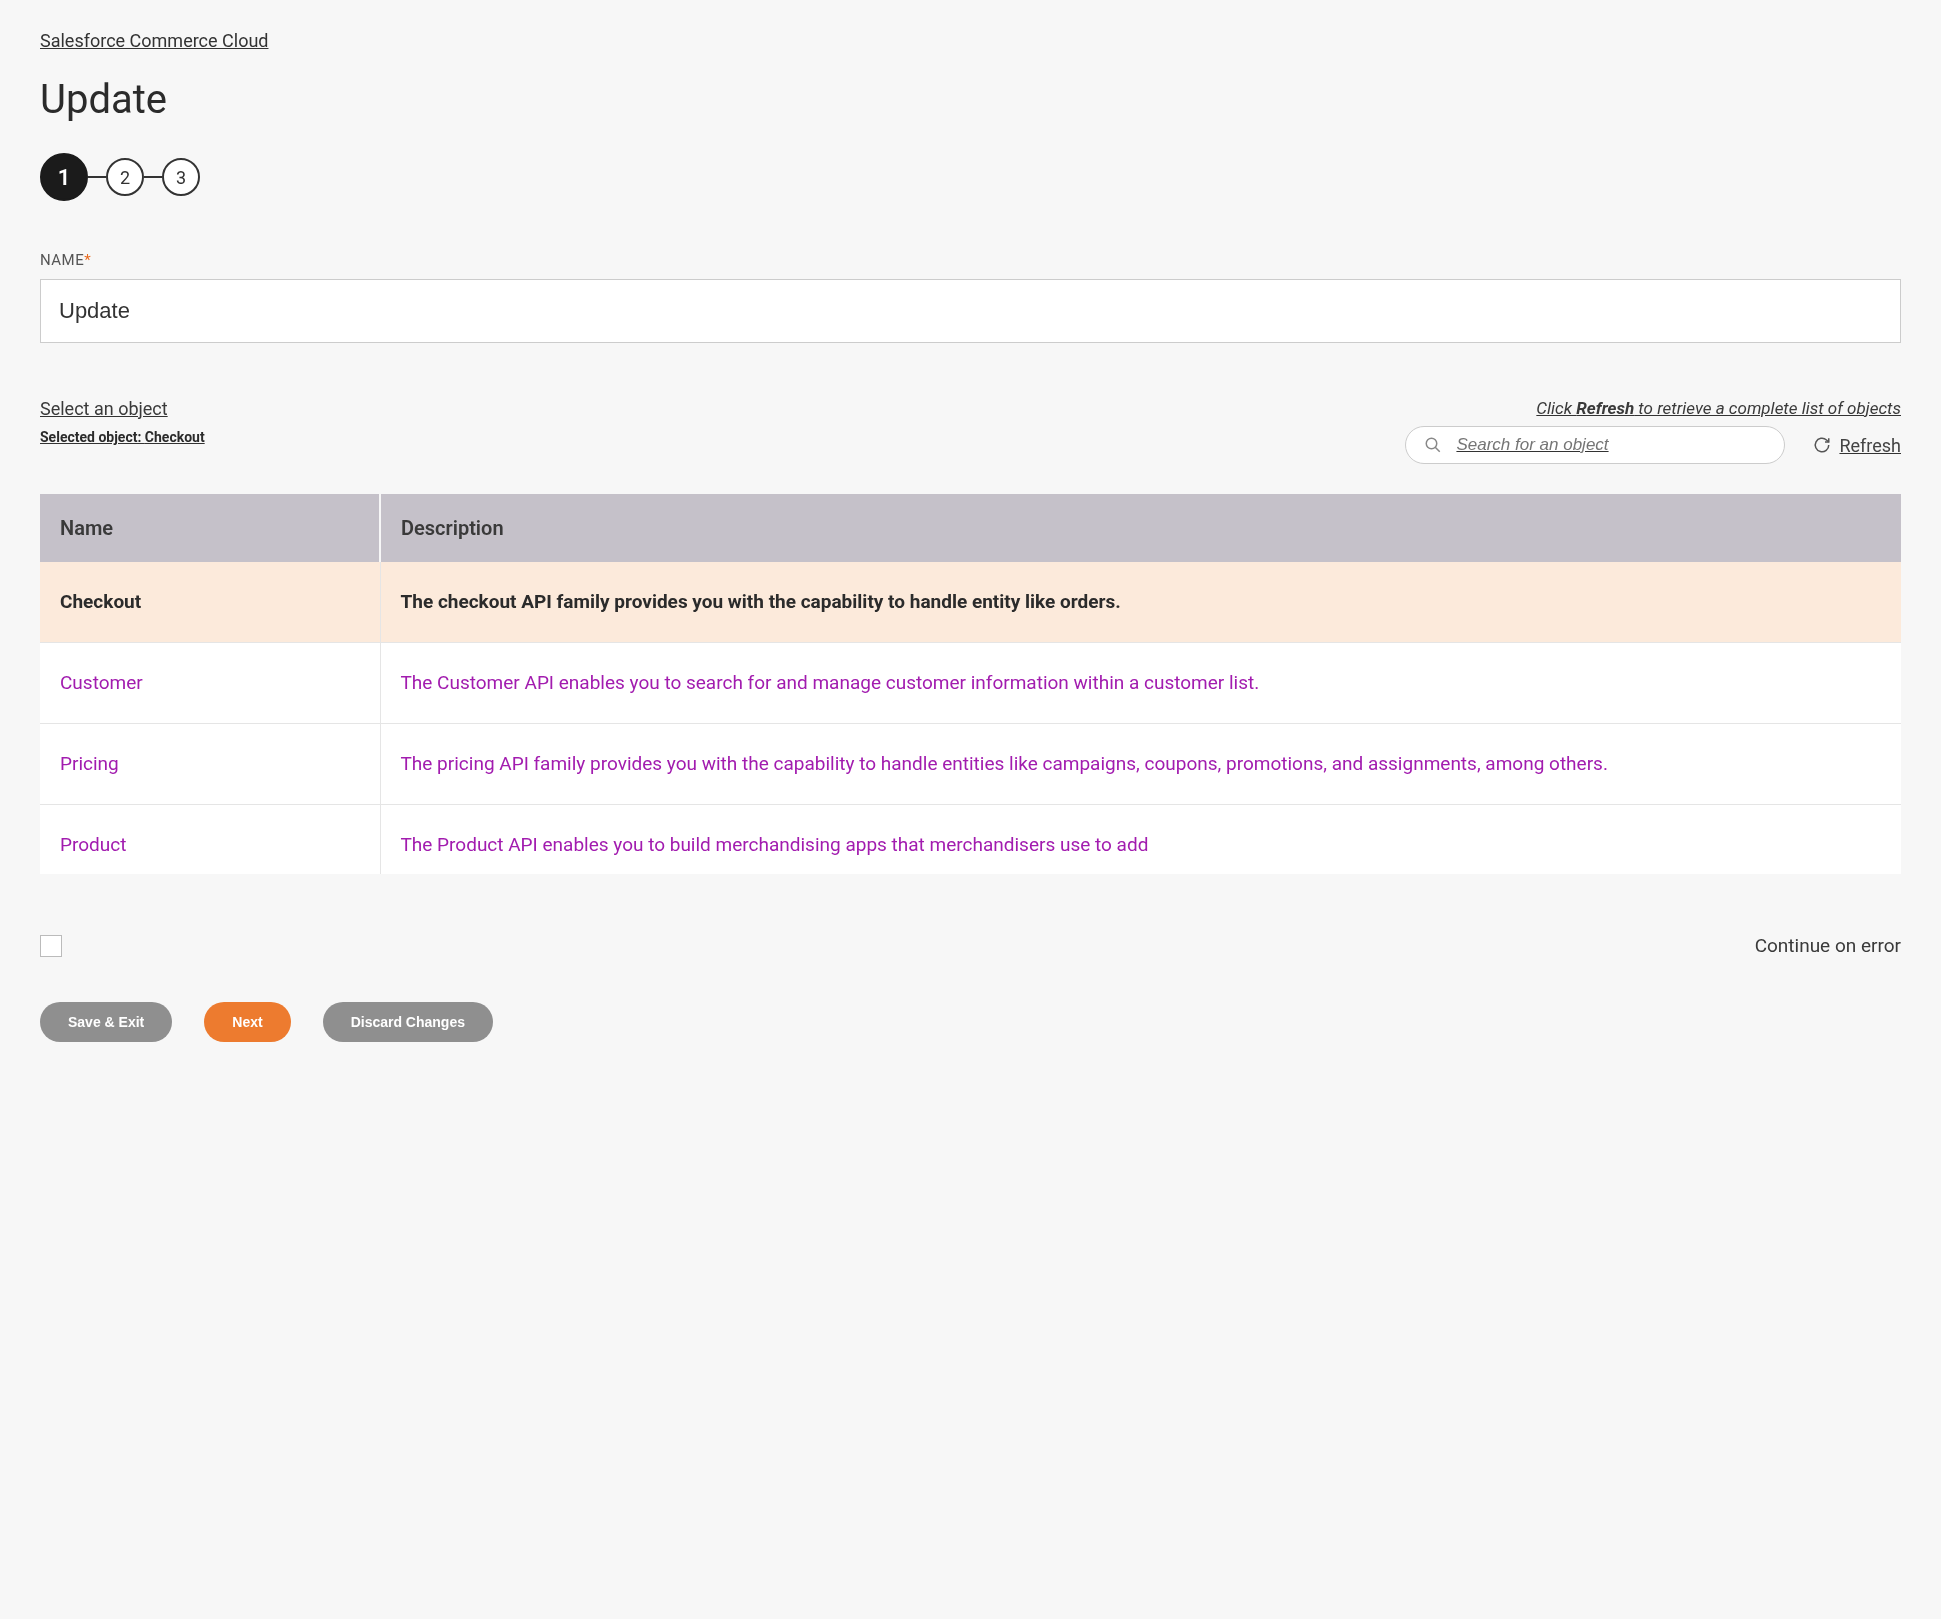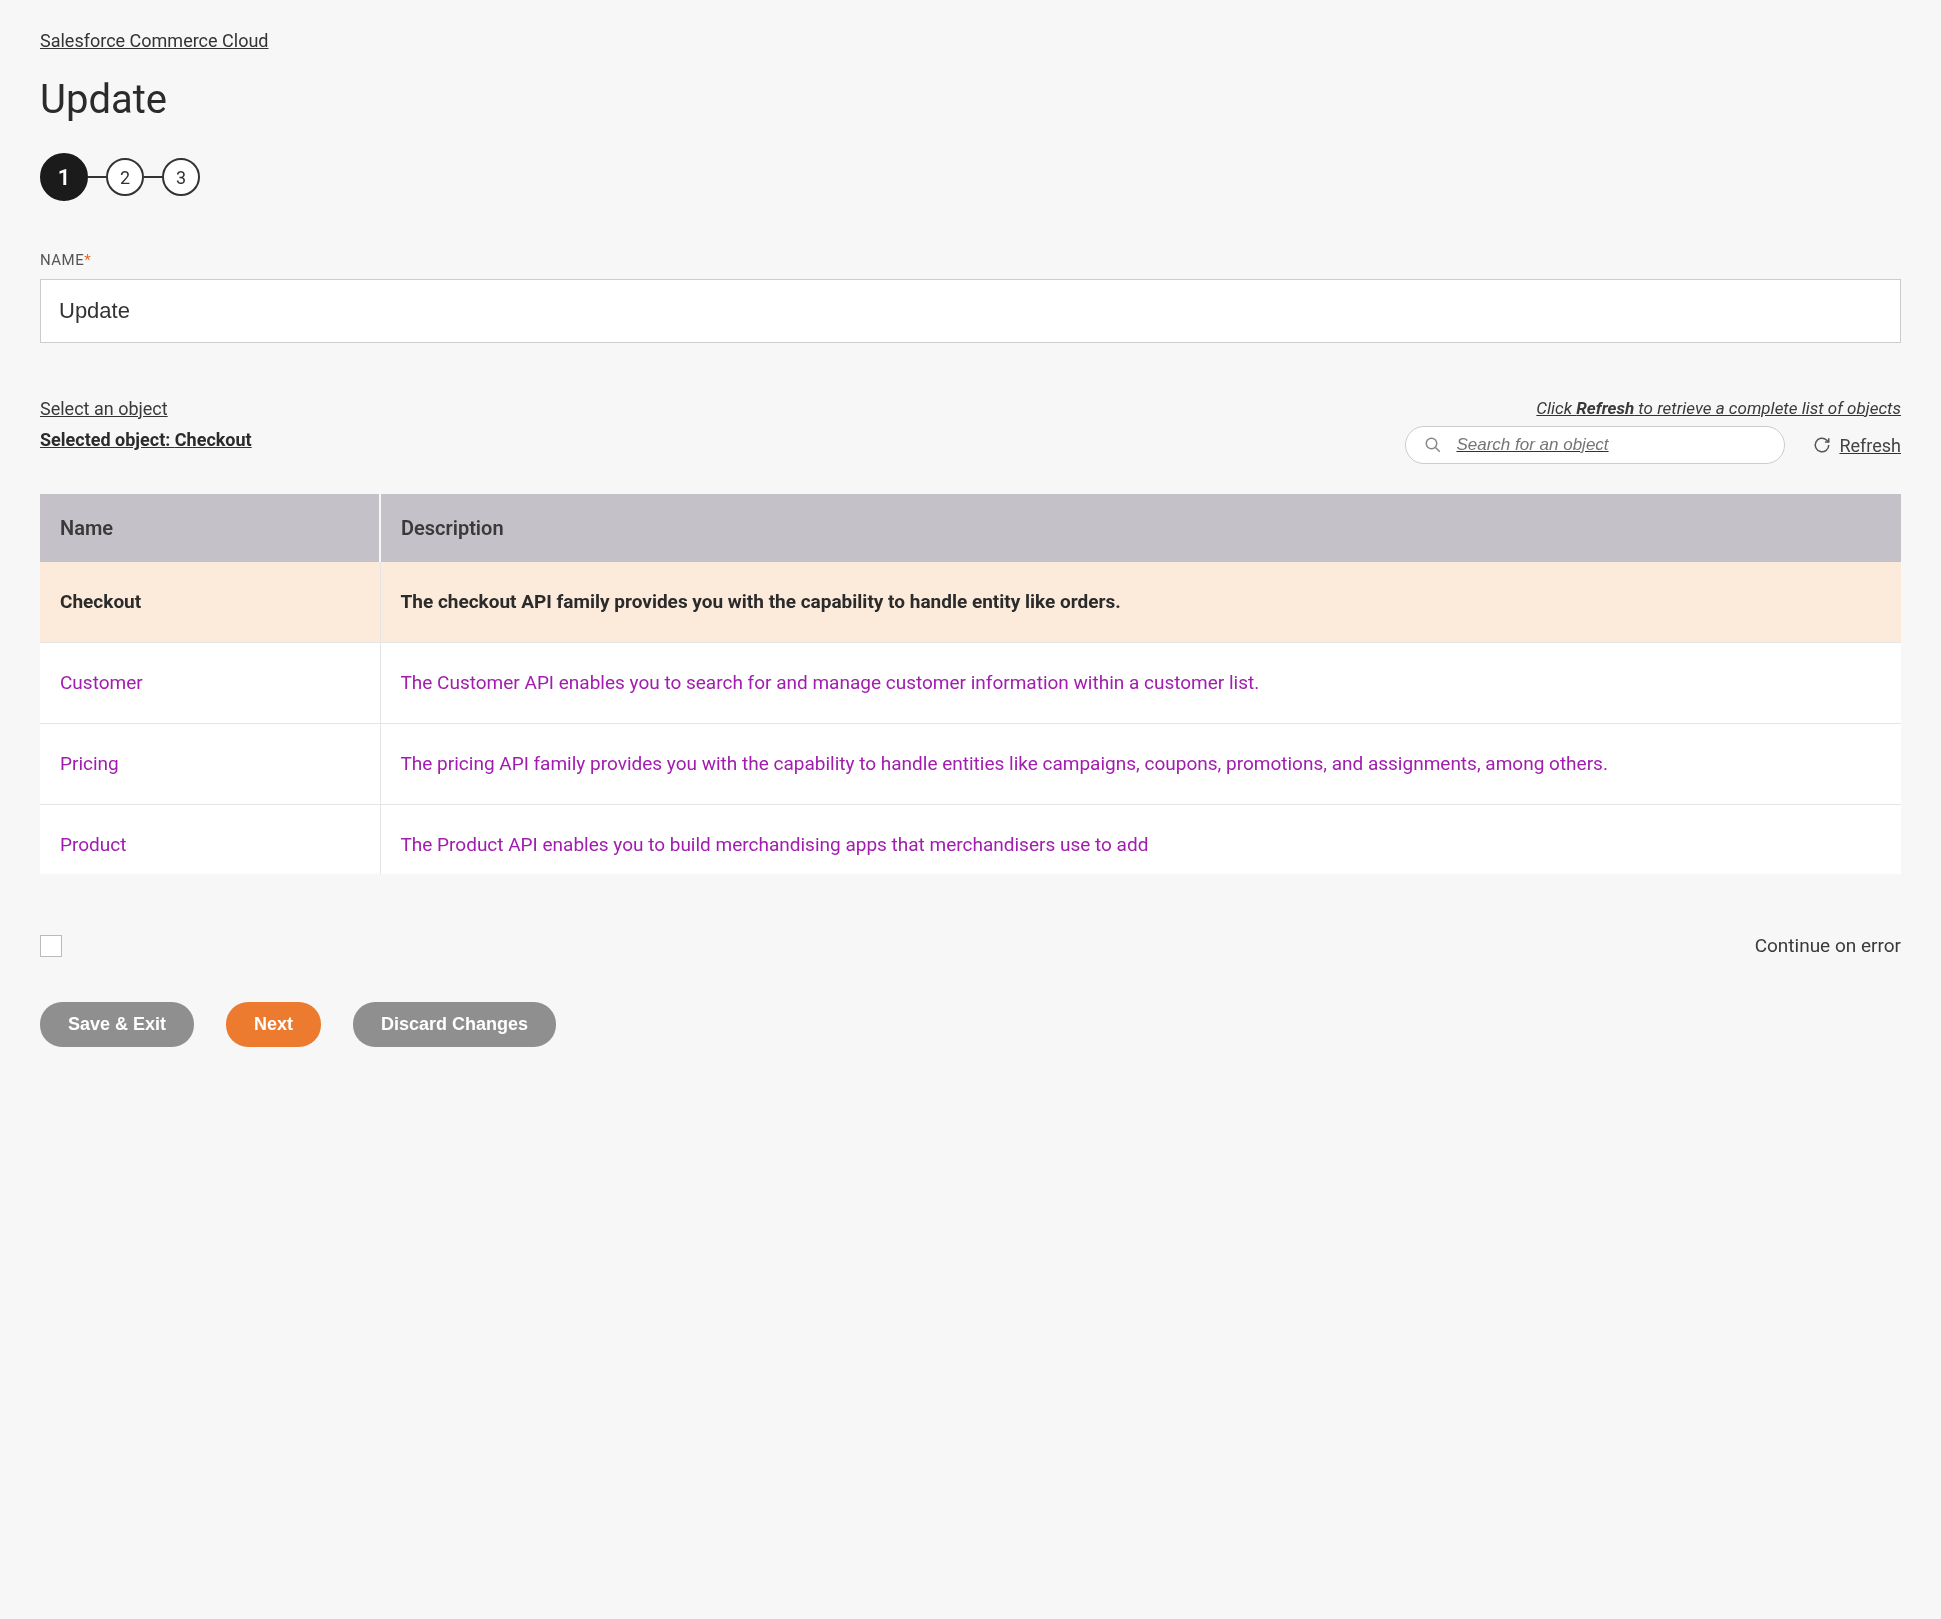--- a/index.html
+++ b/index.html
@@ -78,21 +78,21 @@
     align-items: flex-start;
     margin-bottom: 10px;
     text-decoration: underline;
   }
   .object-header-left .select-label {
     font-size: 18px;
     color: #3a3a3a;
     margin-bottom: 10px;
   }
   .object-header-left .selected-object {
-    font-size: 18px;
+    font-size: 14px;
     font-weight: 700;
     color: #2b2b2b;
   }
   .object-header-right {
     text-align: right;
   }
   .refresh-hint {
     font-style: italic;
     font-size: 17px;
     color: #3a3a3a;
@@ -201,21 +201,21 @@
     cursor: pointer;
   }
   .button-row {
     display: flex;
     gap: 32px;
   }
   .btn {
     border: none;
     border-radius: 22px;
     padding: 12px 28px;
-    font-size: 18px;
+    font-size: 14px;
     font-weight: 600;
     cursor: pointer;
     color: #fff;
   }
   .btn-grey { background: #8f8f8f; }
   .btn-orange { background: #ed7b2f; }
   
   .table-scroll::-webkit-scrollbar { width: 16px; }
   .table-scroll::-webkit-scrollbar-track { background: #eeeeee; }
   .table-scroll::-webkit-scrollbar-thumb { background: #bdbdbd; border-radius: 8px; }

